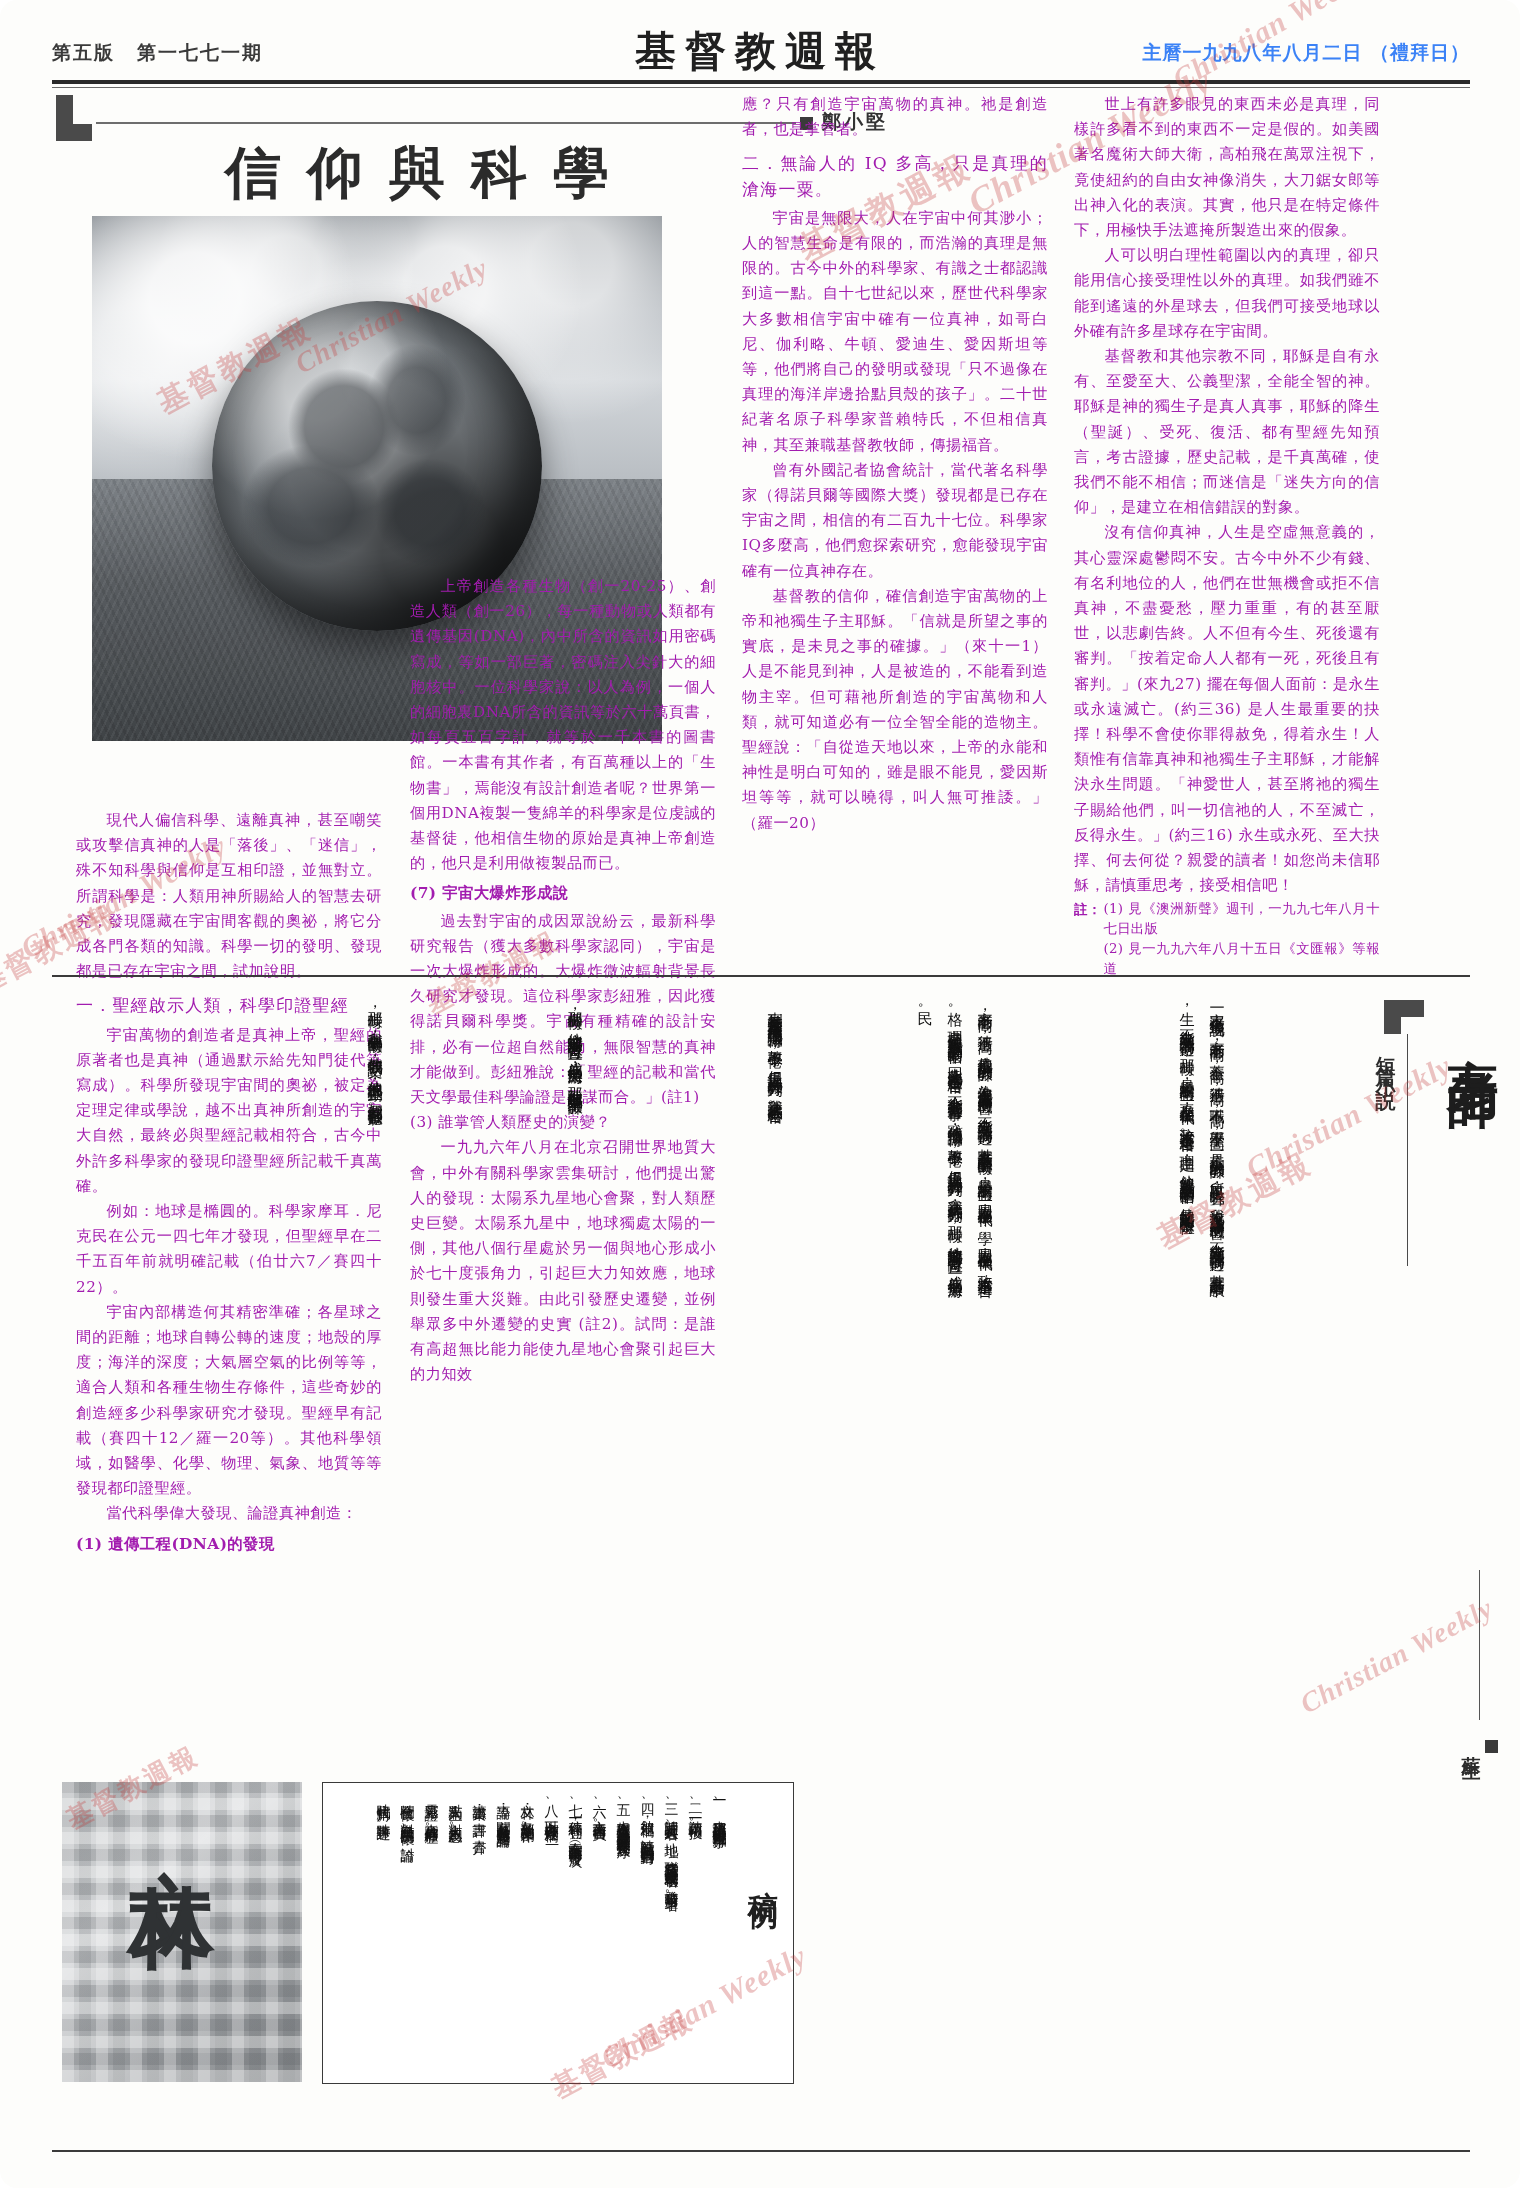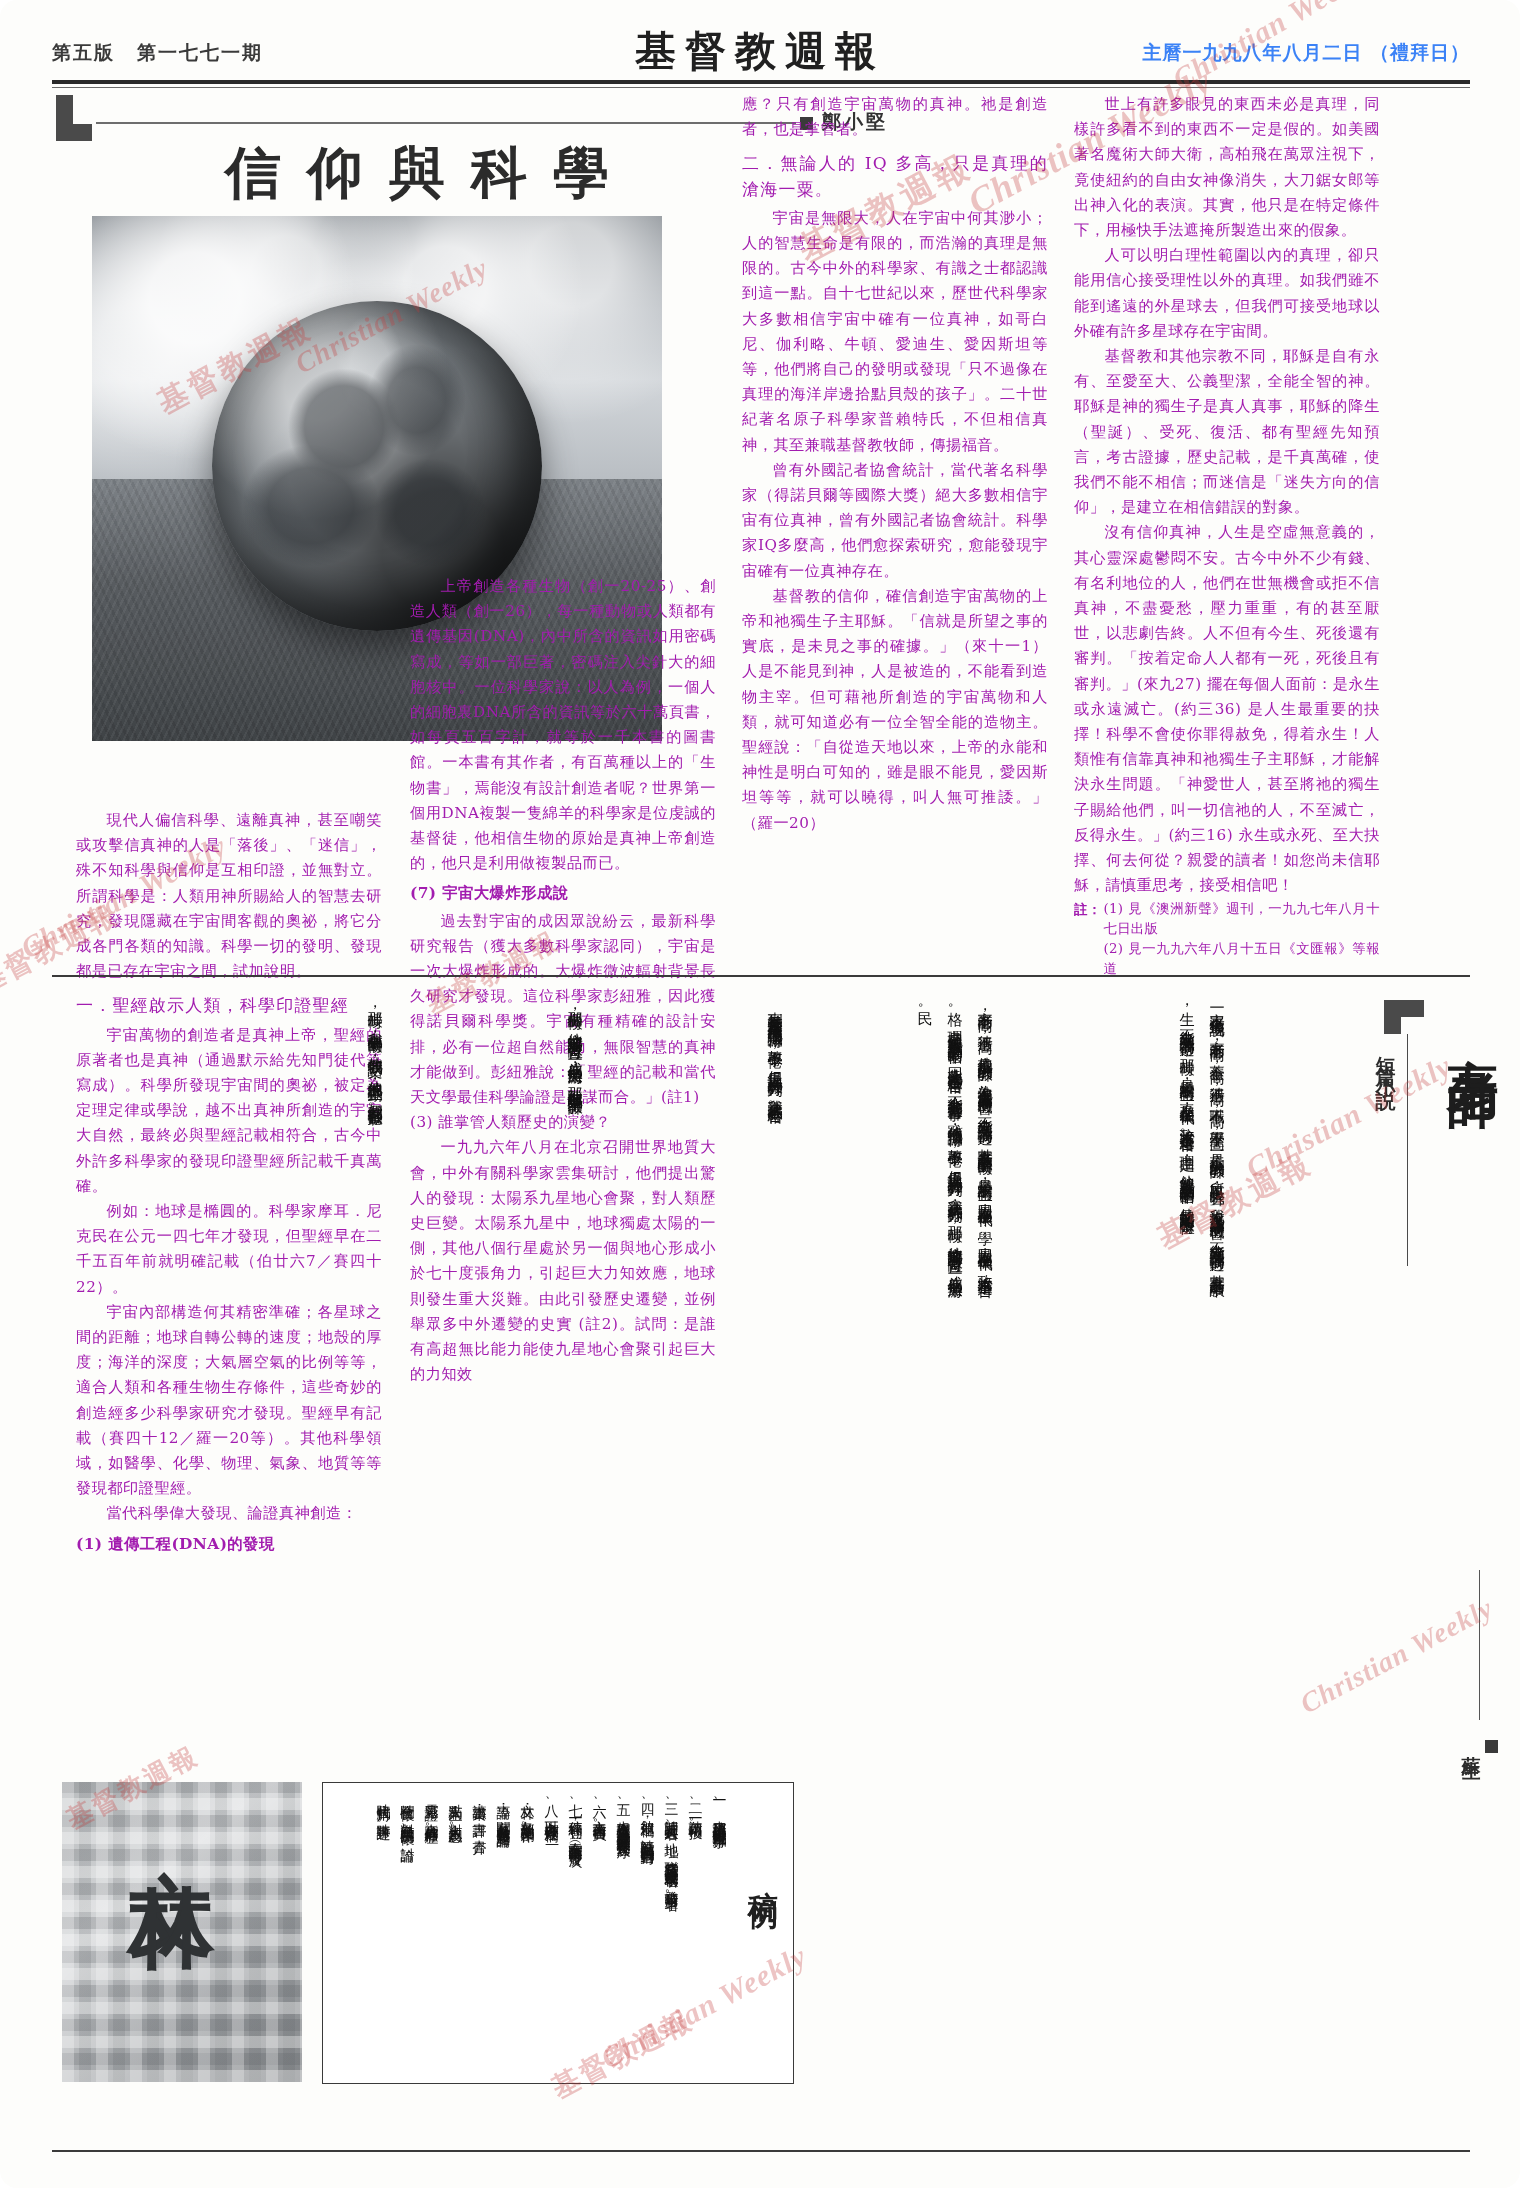--- a/index.html
+++ b/index.html
@@ -212,21 +212,21 @@
     <h4>(7) 宇宙大爆炸形成說</h4>
     <p>過去對宇宙的成因眾說紛云，最新科學研究報告（獲大多數科學家認同），宇宙是一次大爆炸形成的。大爆炸微波輻射背景長久研究才發現。這位科學家彭紐雅，因此獲得諾貝爾科學獎。宇宙有種精確的設計安排，必有一位超自然能力，無限智慧的真神才能做到。彭紐雅說：「聖經的記載和當代天文學最佳科學論證是不謀而合。」(註1)</p>
     <p class="noind">(3) 誰掌管人類歷史的演變？</p>
     <p>一九九六年八月在北京召開世界地質大會，中外有關科學家雲集研討，他們提出驚人的發現：太陽系九星地心會聚，對人類歷史巨變。太陽系九星中，地球獨處太陽的一側，其他八個行星處於另一個與地心形成小於七十度張角力，引起巨大力知效應，地球則發生重大災難。由此引發歷史遷變，並例舉眾多中外遷變的史實 (註2)。試問：是誰有高超無比能力能使九星地心會聚引起巨大的力知效</p>
   </div>
 
   <div class="col col-c">
     <p class="noind">應？只有創造宇宙萬物的真神。祂是創造者，也是掌管者。</p>
     <h3>二．無論人的 IQ 多高，只是真理的滄海一粟。</h3>
     <p>宇宙是無限大，人在宇宙中何其渺小；人的智慧生命是有限的，而浩瀚的真理是無限的。古今中外的科學家、有識之士都認識到這一點。自十七世紀以來，歷世代科學家大多數相信宇宙中確有一位真神，如哥白尼、伽利略、牛頓、愛迪生、愛因斯坦等等，他們將自己的發明或發現「只不過像在真理的海洋岸邊拾點貝殼的孩子」。二十世紀著名原子科學家普賴特氏，不但相信真神，其至兼職基督教牧師，傳揚福音。</p>
-    <p>曾有外國記者協會統計，當代著名科學家（得諾貝爾等國際大獎）絕大多數相信宇宙有位真神，曾有外國記者協會統計。科學家IQ多麼高，他們愈探索研究，愈能發現宇宙確有一位真神存在。</p>
+    <p>曾有外國記者協會統計，當代著名科學家（得諾貝爾等國際大獎）發現都是已存在宇宙之間，相信的有二百九十七位。科學家IQ多麼高，他們愈探索研究，愈能發現宇宙確有一位真神存在。</p>
     <p>基督教的信仰，確信創造宇宙萬物的上帝和祂獨生子主耶穌。「信就是所望之事的實底，是未見之事的確據。」（來十一1）人是不能見到神，人是被造的，不能看到造物主宰。但可藉祂所創造的宇宙萬物和人類，就可知道必有一位全智全能的造物主。聖經說：「自從造天地以來，上帝的永能和神性是明白可知的，雖是眼不能見，愛因斯坦等等，就可以曉得，叫人無可推諉。」（羅一20）</p>
   </div>
 
   <div class="col col-d">
     <p>世上有許多眼見的東西未必是真理，同樣許多看不到的東西不一定是假的。如美國著名魔術大師大衛，高柏飛在萬眾注視下，竟使紐約的自由女神像消失，大刀鋸女郎等出神入化的表演。其實，他只是在特定條件下，用極快手法遮掩所製造出來的假象。</p>
     <p>人可以明白理性範圍以內的真理，卻只能用信心接受理性以外的真理。如我們雖不能到遙遠的外星球去，但我們可接受地球以外確有許多星球存在宇宙間。</p>
     <p>基督教和其他宗教不同，耶穌是自有永有、至愛至大、公義聖潔，全能全智的神。耶穌是神的獨生子是真人真事，耶穌的降生（聖誕）、受死、復活、都有聖經先知預言，考古證據，歷史記載，是千真萬確，使我們不能不相信；而迷信是「迷失方向的信仰」，是建立在相信錯誤的對象。</p>
     <p>沒有信仰真神，人生是空虛無意義的，其心靈深處鬱悶不安。古今中外不少有錢、有名利地位的人，他們在世無機會或拒不信真神，不盡憂愁，壓力重重，有的甚至厭世，以悲劇告終。人不但有今生、死後還有審判。「按着定命人人都有一死，死後且有審判。」(來九27) 擺在每個人面前：是永生或永遠滅亡。(約三36) 是人生最重要的抉擇！科學不會使你罪得赦免，得着永生！人類惟有信靠真神和祂獨生子主耶穌，才能解決永生問題。「神愛世人，甚至將祂的獨生子賜給他們，叫一切信祂的人，不至滅亡，反得永生。」(約三16) 永生或永死、至大抉擇、何去何從？親愛的讀者！如您尚未信耶穌，請慎重思考，接受相信吧！</p>
     <div class="notes">
       <div class="nrow">

